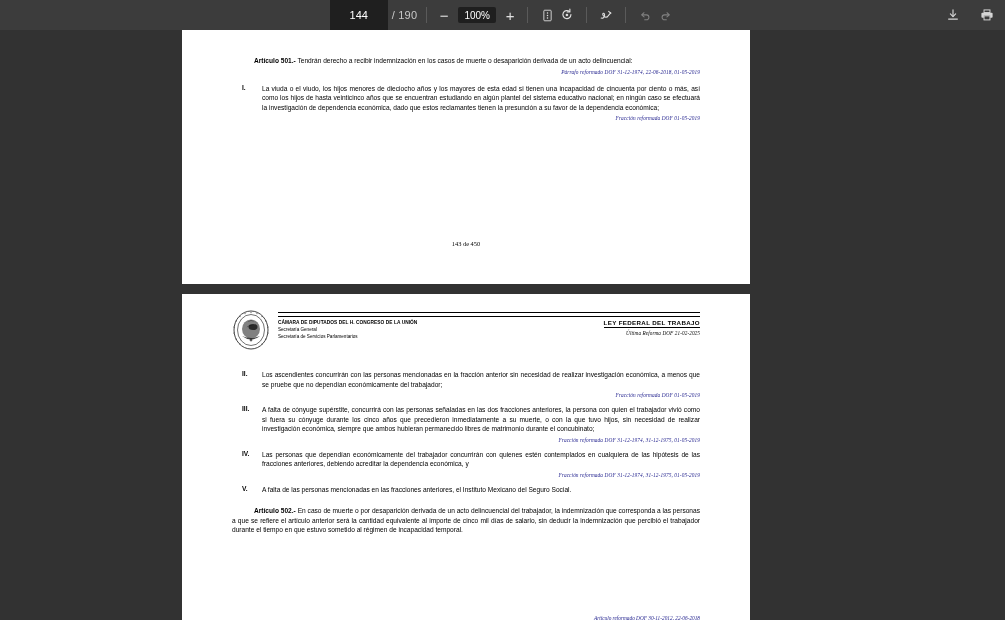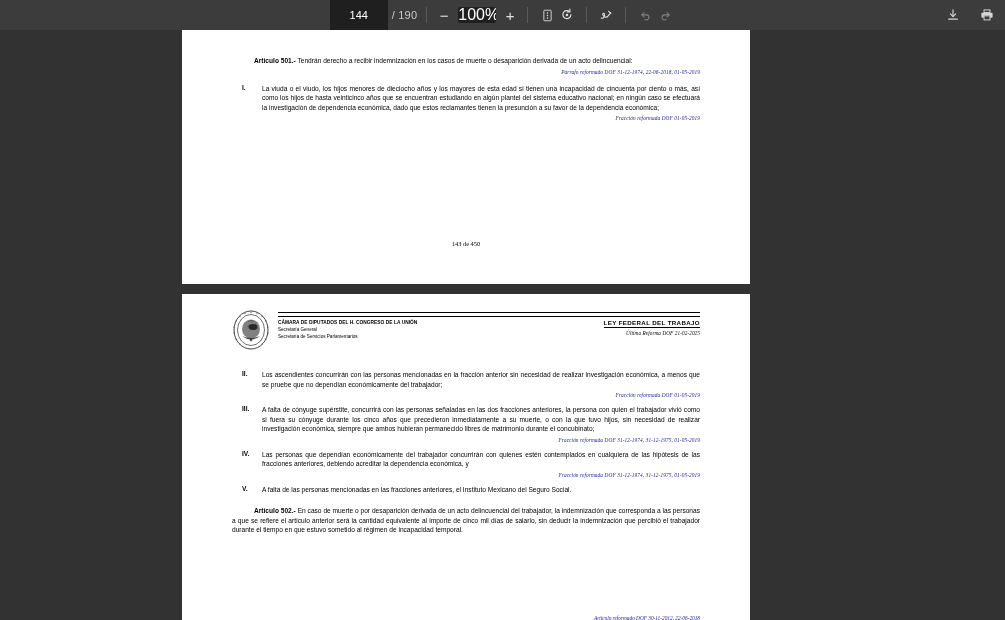--- a/index.html
+++ b/index.html
@@ -70,21 +70,21 @@
   }
   .zoombox {
     display: flex;
     align-items: center;
     gap: 6px;
   }
   .zoom-input {
     background: #1f1f1f;
     border: none;
     color: #ffffff;
-    font-size: 16px;
+    font-size: 10px;
     font-family: "Liberation Sans", sans-serif;
     width: 38px;
     height: 16px;
     text-align: center;
     border-radius: 2px;
     padding: 0;
     outline: none;
   }
   .tb-btn {
     width: 20px;

